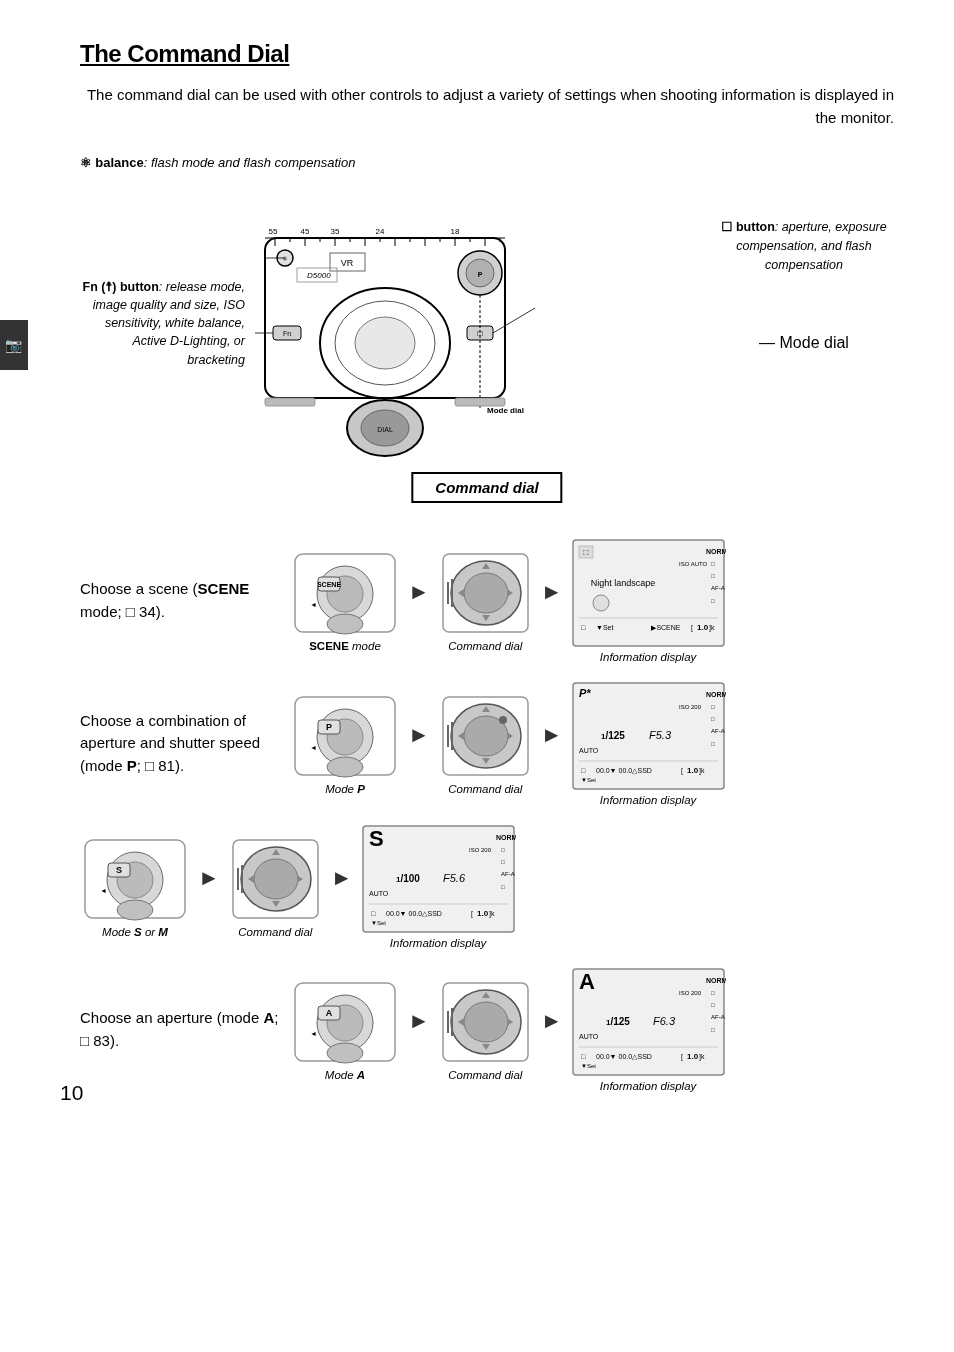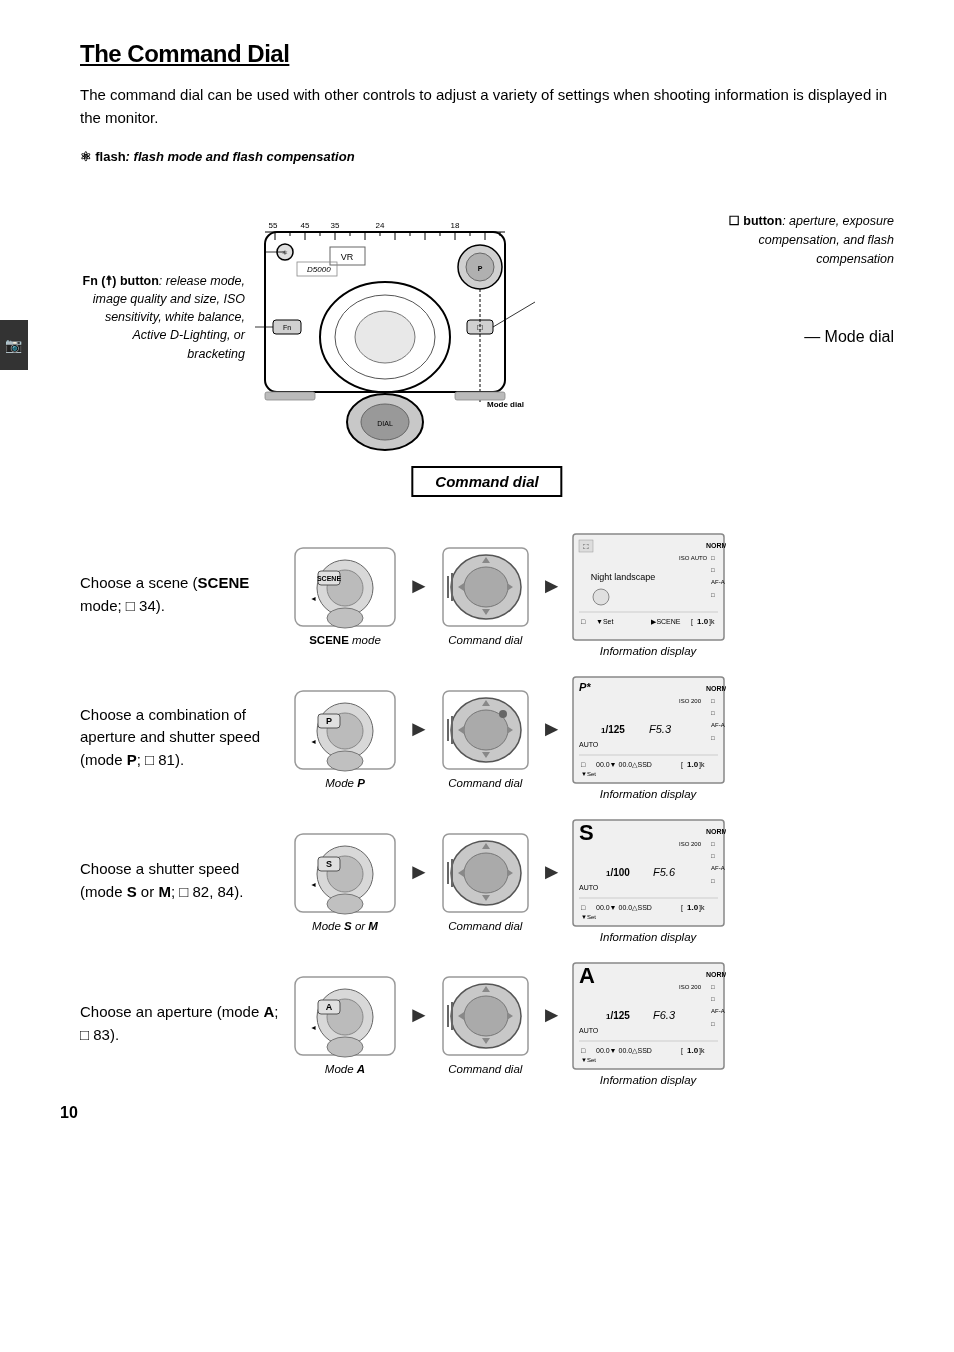--- a/index.html
+++ b/index.html
@@ -41,36 +41,37 @@
       font-weight: 900;
       text-decoration: underline;
       margin-bottom: 16px;
       letter-spacing: -0.5px;
     }
 
     
     .intro-text {
       font-size: 15px;
       line-height: 1.5;
-      margin-bottom: 20px;
+      margin-bottom: 26px;
       max-width: 820px;
+      text-align: right;
     }
 
     
     .top-diagram-section {
       position: relative;
       margin-bottom: 20px;
     }
 
     .flash-button-label {
       font-size: 13px;
       margin-bottom: 8px;
     }
     .flash-button-label .bold { font-weight: bold; }
-    .flash-button-label .italic { font-style: italic; font-weight: bold; }
+    .flash-button-label .italic { font-style: italic; }
 
     .diagram-area {
       display: flex;
       align-items: flex-start;
       gap: 0;
       position: relative;
     }
 
     
     .camera-diagram {
@@ -94,21 +95,21 @@
     }
     .left-label-item .bold { font-weight: bold; }
     .left-label-item .italic { font-style: italic; }
 
     
     .right-labels {
       position: absolute;
       right: 10px;
       top: 30px;
       width: 170px;
-      text-align: right;
+      text-align: center;
     }
     .right-label-item {
       font-size: 12.5px;
       line-height: 1.5;
     }
     .right-label-item .bold { font-weight: bold; }
     .right-label-item .italic { font-style: italic; }
 
     
     .command-dial-box {
@@ -169,43 +170,43 @@
     .arrow-block {
       font-size: 22px;
       color: #333;
       padding: 0 2px;
       margin-bottom: 18px;
     }
 
     
     .page-number {
       position: absolute;
-      bottom: 22px;
+      bottom: 45px;
       left: 60px;
-      font-size: 16px;
-      font-weight: bold;
+      font-size: 21px;
+      font-weight: normal;
     }
   </style>
 </head>
 <body>
 
 <div class="page-container">
 
   <div class="bookmark-tab">
     <span class="bookmark-tab-icon">📷</span>
   </div>
 
   <h1 class="page-title">The Command Dial</h1>
 
   <p class="intro-text">The command dial can be used with other controls to adjust a variety of settings when shooting information is displayed in the monitor.</p>
 
   <div class="top-diagram-section">
 
     <div class="flash-button-label">
-      <span class="bold">⚛ flash</span><span class="italic">: flash mode and flash compensation</span>
+      <span class="bold">⚛ balance</span><span class="italic">: flash mode and flash compensation</span>
     </div>
 
     <div class="diagram-area" style="position:relative; height:330px;">
 
       <div class="left-labels" style="position:absolute;left:0;top:100px;width:165px;z-index:2;">
         <div class="left-label-item">
           <span class="bold">Fn (☨) button</span><span class="italic">: release mode, image quality and size, ISO sensitivity, white balance, Active D-Lighting, or bracketing</span>
         </div>
       </div>
 
@@ -439,23 +440,20 @@
             <text x="116" y="92" font-size="8" font-weight="bold">1.0</text>
             <text x="128" y="92" font-size="7">]k</text>
             <text x="10" y="101" font-size="6">▼Set</text>
           </svg>
           <div class="caption"><em>Information display</em></div>
         </div>
       </div>
     </div>
 
     <div class="row-item">
-      <div class="row-description">
-        Choose a shutter speed (mode <span style="font-weight:bold;">S</span> or <span style="font-weight:bold;">M</span>; □ 82, 84).
-      </div>
       <div class="row-images">
         <div class="row-image-block">
           <svg viewBox="0 0 110 88" width="110" height="88">
             <rect x="5" y="5" width="100" height="78" rx="8" fill="none" stroke="#999" stroke-width="1.5"></rect>
             <circle cx="55" cy="45" r="28" fill="#d8d8d8" stroke="#666" stroke-width="1"></circle>
             <circle cx="55" cy="45" r="18" fill="#bbb" stroke="#888" stroke-width="1"></circle>
             <rect x="28" y="28" width="22" height="14" rx="3" fill="#e0e0e0" stroke="#555" stroke-width="1"></rect>
             <text x="39" y="38" font-size="9" text-anchor="middle" font-weight="bold">S</text>
             <text x="20" y="58" font-size="7">◄</text>
             <ellipse cx="55" cy="75" rx="18" ry="10" fill="#c0c0c0" stroke="#777" stroke-width="1"></ellipse>

